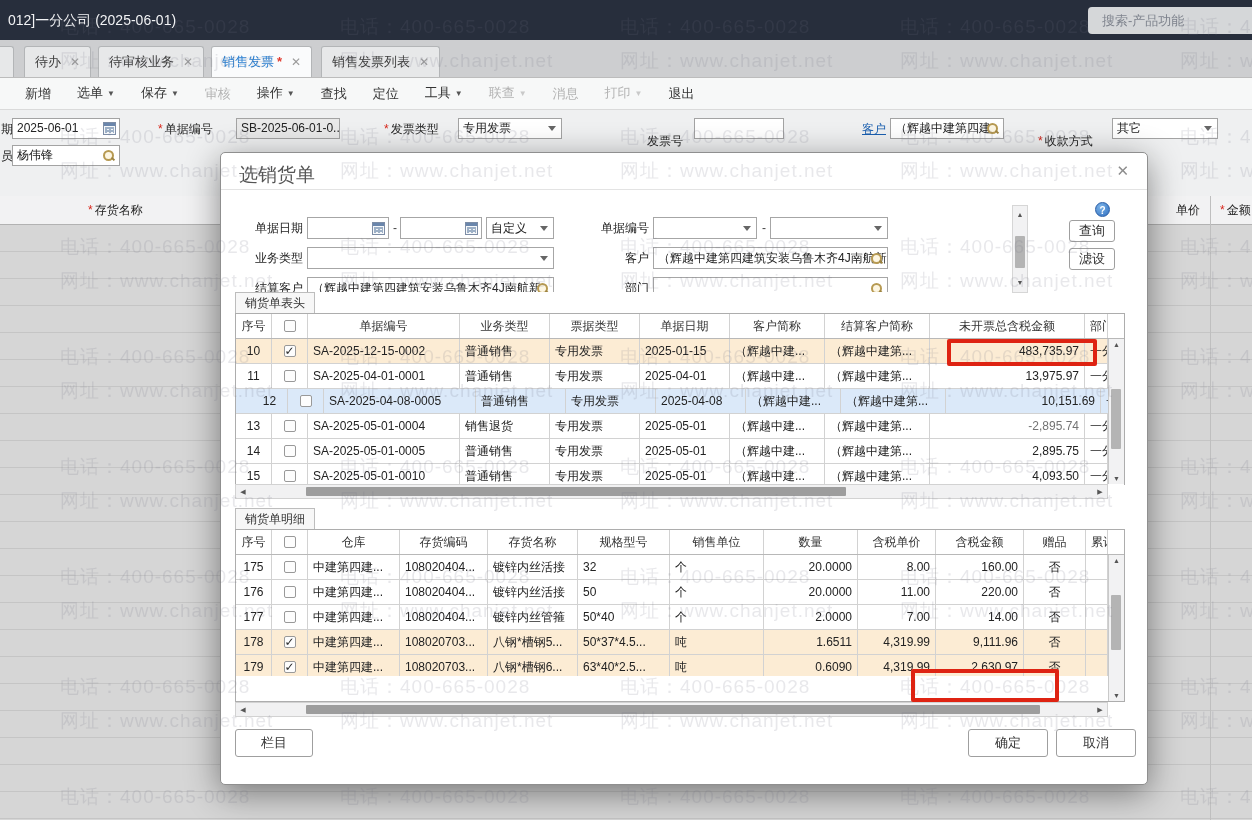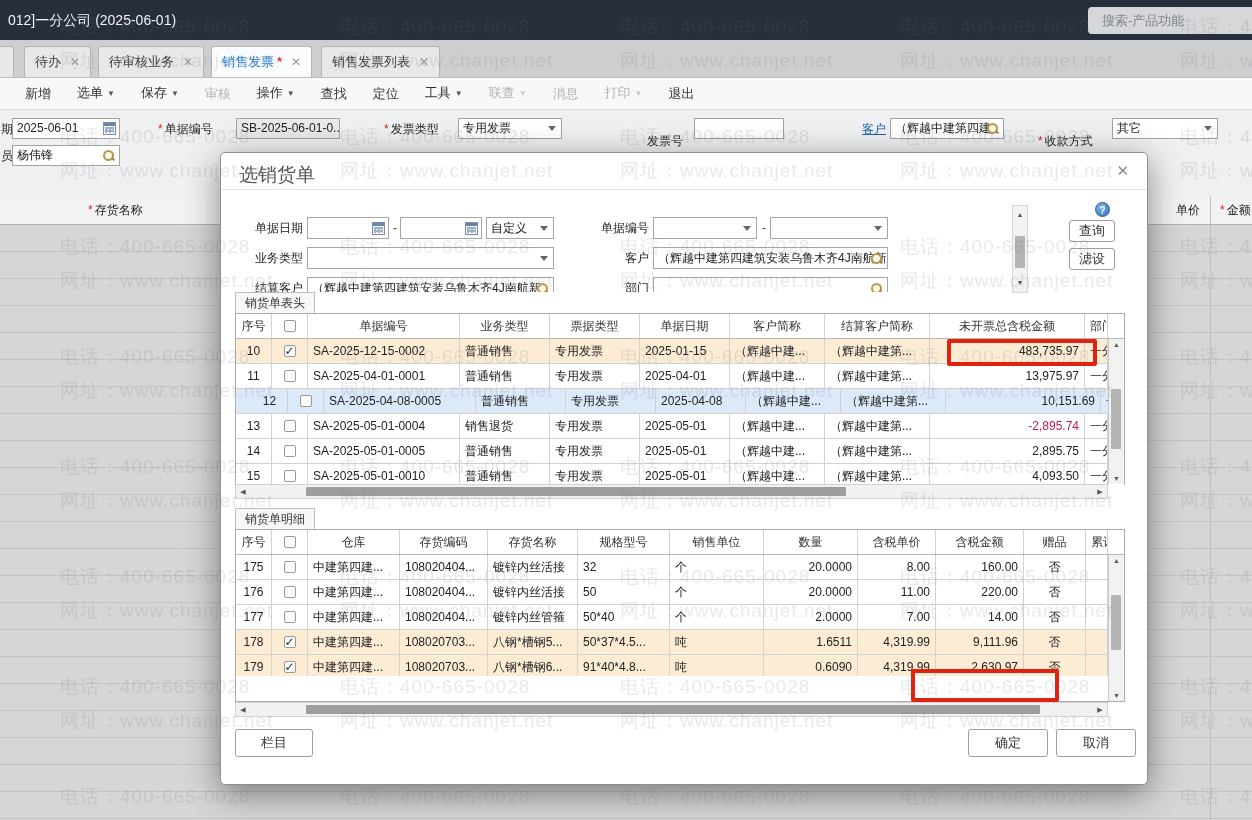--- a/index.html
+++ b/index.html
@@ -81,21 +81,21 @@
   .sect-tab{ position:absolute; height:21px; background:#f7f7f7; border:1px solid #bdbdbd; border-bottom:none;
     line-height:20px; text-align:center; font-size:12px; color:#333; width:80px;}
 
   .tbl{ position:absolute; background:#fff; border:1px solid #adadad;}
   .trow{ display:flex; height:25px; border-bottom:1px solid #d2d2d2; background:#fff;}
   .trow.thead{ border-bottom:1px solid #b8b8b8; }
   .trow.thead .tcell{ text-align:center; color:#333;}
   .tcell{ border-right:1px solid #d2d2d2; line-height:24px; padding:0 5px; overflow:hidden; white-space:nowrap; flex:none; height:24px;}
   .tcell.r{ text-align:right;} .tcell.c{ text-align:center; padding:0 2px;}
   .trow.hl-orange{ background:#fcecd4;} .trow.hl-blue{ background:#dbe9f9;justify-content:flex-end;}
-  .neg{ color:#be185d;}
+  .neg{ color:#737373;}
   .rows-clip{ position:relative; overflow:hidden;}
   .trow.totals{ height:26px; border-top:1px solid #a8a8a8; background:#fff;}
   .trow.totals .tlabel{ font-weight:bold;}
   .trow.totals .bold{ font-weight:bold;}
   .tvscroll{ position:absolute; right:0; top:25px; bottom:0; width:16px; background:#f2f2f3; border-left:1px solid #c9c9c9;}
 
   .checkbox{ width:12px; height:12px; border:1px solid #999; background:#fdfdfd; border-radius:2px; margin:6px auto; position:relative;}
   .checkbox.checked::after{ content:"✓"; position:absolute; left:0px; top:-7px; font-size:12px; color:#2b2b2b; font-weight:bold;}
 
   
@@ -422,21 +422,21 @@
             <div class="tcell" style="width: 22px;"></div>
           </div>
           <div class="trow hl-orange">
             <div class="tcell c" style="width: 36px;">179</div>
             <div class="tcell c" style="width: 36px;">
               <div class="checkbox checked"></div>
             </div>
             <div class="tcell" style="width: 92px;">中建第四建...</div>
             <div class="tcell" style="width: 88px;">108020703...</div>
             <div class="tcell" style="width: 90px;">八钢*槽钢6...</div>
-            <div class="tcell" style="width: 92px;">91*40*4.8...</div>
+            <div class="tcell" style="width: 92px;">63*40*2.5...</div>
             <div class="tcell" style="width: 94px;">吨</div>
             <div class="tcell r" style="width: 94px;">0.6090</div>
             <div class="tcell r" style="width: 78px;">4,319.99</div>
             <div class="tcell r" style="width: 88px;">2,630.97</div>
             <div class="tcell c" style="width: 62px;">否</div>
             <div class="tcell" style="width: 22px;"></div>
           </div>
         </div>
         <div class="tvscroll">
           <span class="sarr" style="position: absolute; top: 2px; left: 0px; width: 100%; text-align: center; font-size: 7px; color: rgb(85, 85, 85);">▲</span>

